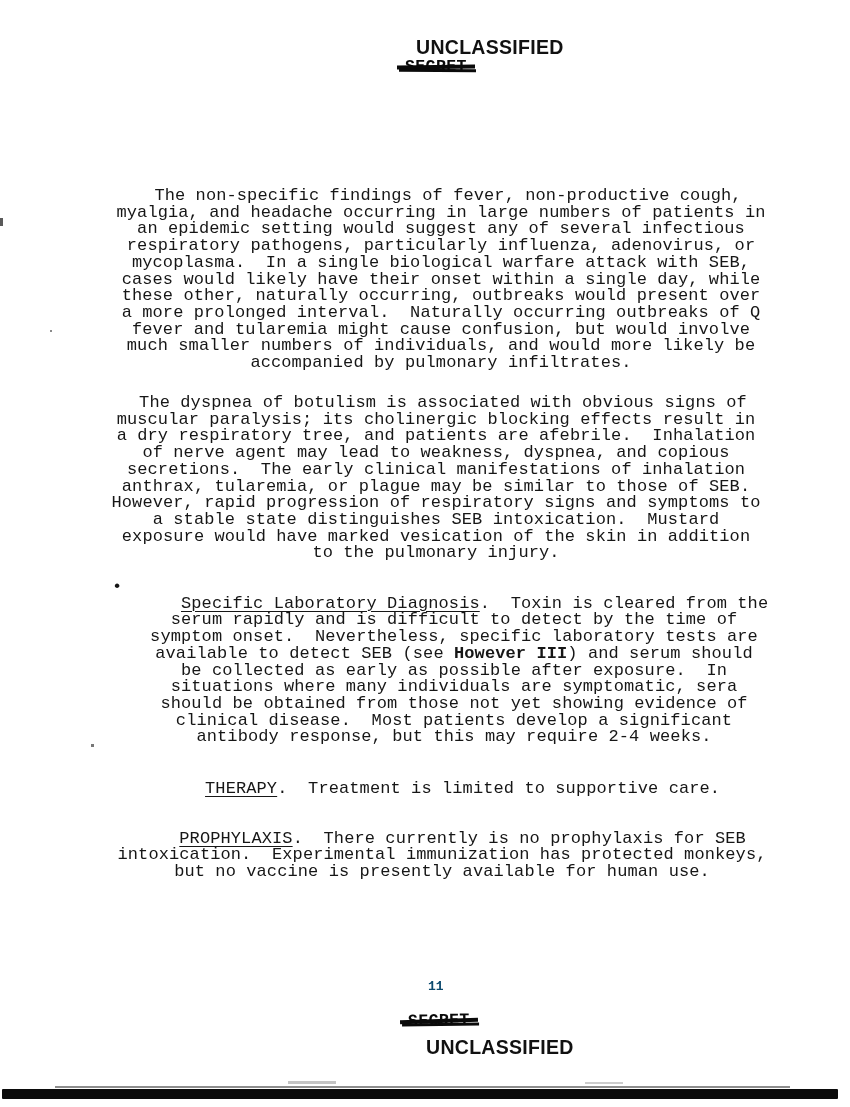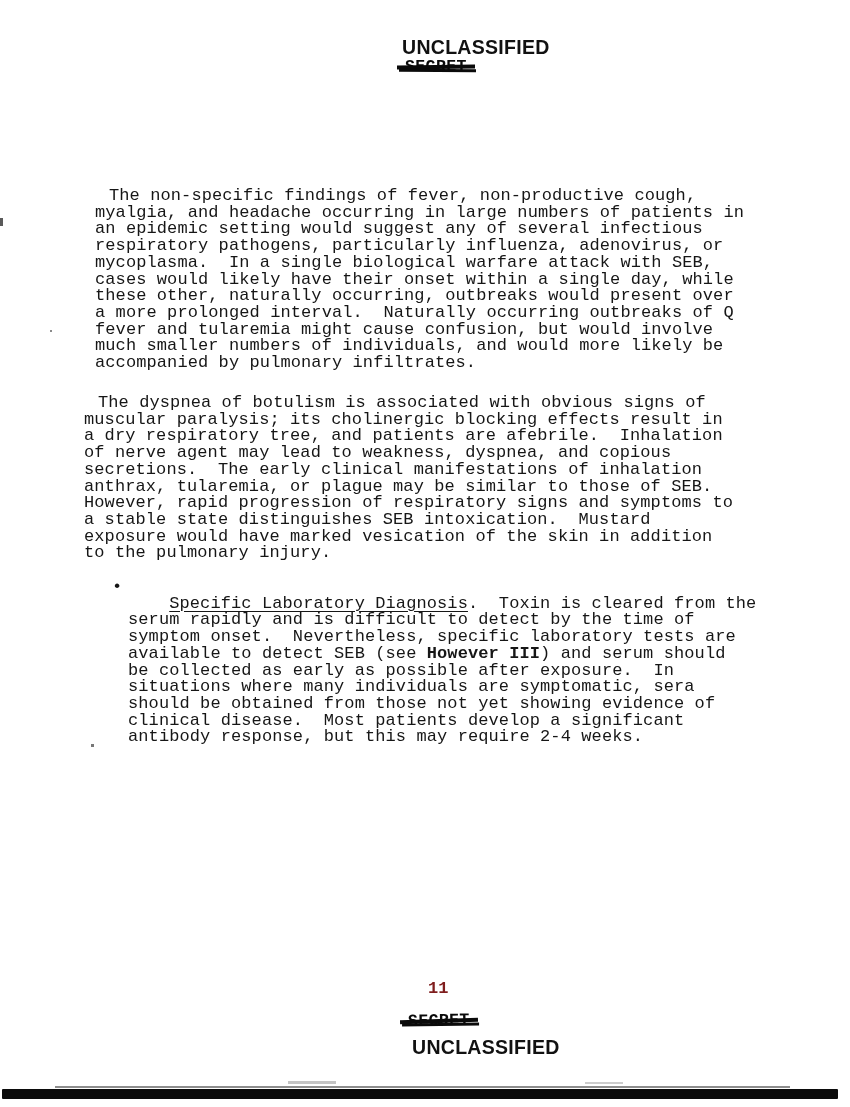--- a/index.html
+++ b/index.html
@@ -13,37 +13,39 @@
     color: #161616;
   }
   .mono {
     position: absolute;
     font-family: "Liberation Mono", "DejaVu Sans Mono", monospace;
     font-size: 17px;
     line-height: 16.7px;
     letter-spacing: 0.1px;
     white-space: pre-wrap;
     color: #161616;
+    text-align: center;
   }
   .indent { text-indent: 14px; }
   .u {
     text-decoration: underline;
     text-decoration-thickness: 1.4px;
     text-underline-offset: 2.5px;
     margin-top: 16px;
   }
   .b { font-weight: bold; }
   .sans-head {
     position: absolute;
     font-family: "Liberation Sans", "DejaVu Sans", sans-serif;
     font-weight: bold;
     font-size: 19.5px;
     letter-spacing: 0.3px;
     color: #111111;
     white-space: nowrap;
+    margin-left: 14px;
   }
   .stamp {
     position: absolute;
     font-family: "Liberation Mono", "DejaVu Sans Mono", monospace;
     font-weight: bold;
     font-size: 16.5px;
     line-height: 14px;
     letter-spacing: 0.4px;
     color: #0a0a0a;
     white-space: nowrap;
@@ -58,22 +60,22 @@
   }
   .stamp-bottom { transform: rotate(-1.2deg); }
   .bullet-block { }
   .bullet-marker {
     position: absolute; left: -16px; top: 0px;
   }
   .page-num {
     position: absolute;
     font-family: "Liberation Mono", "DejaVu Sans Mono", monospace;
     font-weight: bold;
-    font-size: 17px;
-    color: #7f1d1d;
+    font-size: 13px;
+    color: #0c4a6e;
     text-align: right;
   }
   .scan-line {
     position: absolute; left: 55px; top: 1086px; width: 735px; height: 2px;
     background: #8d8d8d;
   }
   .scan-bar {
     position: absolute; left: 2px; top: 1089px; width: 836px; height: 10px;
     background: #0b0b0b; border-radius: 1px;
   }
@@ -102,21 +104,21 @@
 an epidemic setting would suggest any of several infectious
 respiratory pathogens, particularly influenza, adenovirus, or
 mycoplasma.  In a single biological warfare attack with SEB,
 cases would likely have their onset within a single day, while
 these other, naturally occurring, outbreaks would present over
 a more prolonged interval.  Naturally occurring outbreaks of Q
 fever and tularemia might cause confusion, but would involve
 much smaller numbers of individuals, and would more likely be
 accompanied by pulmonary infiltrates.</div>
 
-  <div class="mono indent" style="left:84px; top:395px; width:692px;">The dyspnea of botulism is associated with obvious signs of
+  <div class="mono indent" style="left:90px; top:395px; width:692px;">The dyspnea of botulism is associated with obvious signs of
 muscular paralysis; its cholinergic blocking effects result in
 a dry respiratory tree, and patients are afebrile.  Inhalation
 of nerve agent may lead to weakness, dyspnea, and copious
 secretions.  The early clinical manifestations of inhalation
 anthrax, tularemia, or plague may be similar to those of SEB.
 However, rapid progression of respiratory signs and symptoms to
 a stable state distinguishes SEB intoxication.  Mustard
 exposure would have marked vesication of the skin in addition
 to the pulmonary injury.</div>
 
@@ -125,21 +127,29 @@
 serum rapidly and is difficult to detect by the time of
 symptom onset.  Nevertheless, specific laboratory tests are
 available to detect SEB (see </span><span class="b">However III</span><span>) and serum should
 be collected as early as possible after exposure.  In
 situations where many individuals are symptomatic, sera
 should be obtained from those not yet showing evidence of
 clinical disease.  Most patients develop a significant
 antibody response, but this may require 2-4 weeks.</span>
   </div>
 
+  <div class="mono" style="left:96px; top:764px; width:692px;">
+    <span class="u">THERAPY</span><span>.  Treatment is limited to supportive care.</span>
+  </div>
 
+  <div class="mono" style="left:96px; top:814px; width:692px;">
+    <span class="u">PROPHYLAXIS</span><span>.  There currently is no prophylaxis for SEB
+intoxication.  Experimental immunization has protected monkeys,
+but no vaccine is presently available for human use.</span>
+  </div>
 
   <div class="page-num" style="left:428px; top:979px;">11</div>
 
   <div class="stamp stamp-bottom" style="left:408px; top:1014px;">
     <span>SECRET</span>
     <span class="strike-a"></span>
     <span class="strike-b"></span>
   </div>
 
   <div class="sans-head" style="left:412px; top:1036px;">UNCLASSIFIED</div>

